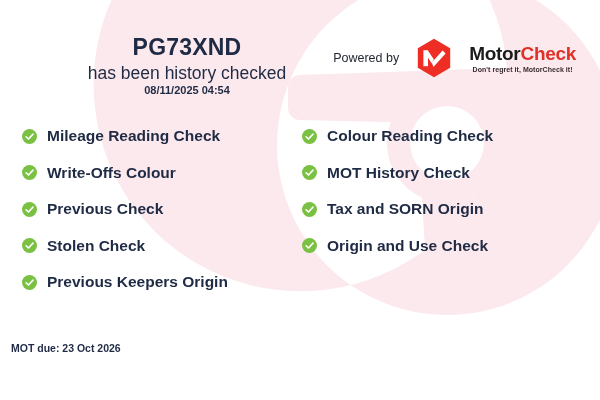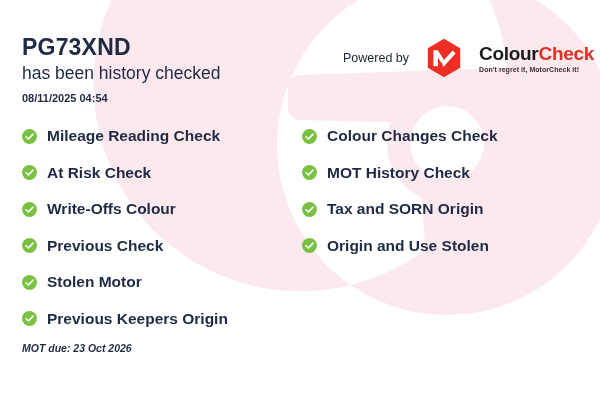--- a/index.html
+++ b/index.html
@@ -12,20 +12,21 @@
     background: #ffffff;
     font-family: "Liberation Sans", sans-serif;
     overflow: hidden;
   }
   #card {
     position: relative;
     width: 600px;
     height: 400px;
     background: #ffffff;
     overflow: hidden;
+    text-align: center;
   }
 
   
   #watermark {
     position: absolute;
     left: 0;
     top: 0;
     width: 600px;
     height: 400px;
     pointer-events: none;
@@ -51,28 +52,27 @@
     font-weight: normal;
     color: #1f2a44;
     line-height: 1.2;
     margin-top: 3px;
     white-space: nowrap;
   }
   #timestamp {
     font-size: 11px;
     font-weight: bold;
     color: #1f2a44;
-    margin-top: 8px;
     white-space: nowrap;
   }
 
   
   #brand {
     position: absolute;
-    right: 6px;
+    right: 24px;
     top: 38px;
     display: flex;
     align-items: center;
     gap: 17px;
   }
   #powered-by {
     font-size: 12.5px;
     color: #1c2330;
     white-space: nowrap;
   }
@@ -129,27 +129,26 @@
   .check-label {
     font-size: 15.5px;
     font-weight: bold;
     color: #1f2a44;
     white-space: nowrap;
   }
 
   
   #footer {
     position: absolute;
-    left: 22px;
+    left: 11px;
     top: 342px;
     font-size: 10.5px;
     font-weight: bold;
     color: #1f2a44;
     white-space: nowrap;
-    font-style: italic;
   }
 </style>
 </head>
 <body>
 
 <div id="card">
 
   <svg id="watermark" viewBox="0 0 600 400" xmlns="http://www.w3.org/2000/svg" aria-hidden="true">
     <g fill="#fbe9ed">
 
@@ -194,101 +193,94 @@
 
     <svg id="brand-hex" viewBox="0 0 36 40" xmlns="http://www.w3.org/2000/svg" aria-hidden="true">
       <path d="M18 0.8 L34.2 10.2 L34.2 29.8 L18 39.2 L1.8 29.8 L1.8 10.2 Z" fill="#ee2d24"></path>
       <path d="M7.4 28.2 L7.4 12.4 L12.0 12.4 L12.0 28.2 Z" fill="#ffffff"></path>
       <path d="M7.4 12.4 L11.9 12.4 L17.9 21.6 L15.6 25.2 Z" fill="#ffffff"></path>
       <path d="M15.8 24.6 L26.6 12.6 L29.6 15.4 L17.4 29.0 Z" fill="#ffffff"></path>
     </svg>
 
     <div id="wordmark">
       <div id="wordmark-main">
-        <span class="wm-motor">Colour</span><span class="wm-check">Check</span>
+        <span class="wm-motor">Motor</span><span class="wm-check">Check</span>
       </div>
       <div id="wordmark-tagline">Don't regret it, MotorCheck it!</div>
     </div>
   </div>
 
   <div id="checks">
 
     <div class="check-col">
       <div class="check-item">
         <svg class="check-icon" viewBox="0 0 20 20" xmlns="http://www.w3.org/2000/svg">
             <circle cx="10" cy="10" r="10" fill="#7ac143"></circle>
             <path d="M5.4 10.3 L8.6 13.4 L14.7 6.8" fill="none" stroke="#ffffff" stroke-width="2.1" stroke-linecap="round" stroke-linejoin="round"></path>
           </svg>
         <span class="check-label">Mileage Reading Check</span>
       </div>
       <div class="check-item">
         <svg class="check-icon" viewBox="0 0 20 20" xmlns="http://www.w3.org/2000/svg">
             <circle cx="10" cy="10" r="10" fill="#7ac143"></circle>
             <path d="M5.4 10.3 L8.6 13.4 L14.7 6.8" fill="none" stroke="#ffffff" stroke-width="2.1" stroke-linecap="round" stroke-linejoin="round"></path>
           </svg>
-        <span class="check-label">At Risk Check</span>
-      </div>
-      <div class="check-item">
-        <svg class="check-icon" viewBox="0 0 20 20" xmlns="http://www.w3.org/2000/svg">
-            <circle cx="10" cy="10" r="10" fill="#7ac143"></circle>
-            <path d="M5.4 10.3 L8.6 13.4 L14.7 6.8" fill="none" stroke="#ffffff" stroke-width="2.1" stroke-linecap="round" stroke-linejoin="round"></path>
-          </svg>
         <span class="check-label">Write-Offs Colour</span>
       </div>
       <div class="check-item">
         <svg class="check-icon" viewBox="0 0 20 20" xmlns="http://www.w3.org/2000/svg">
             <circle cx="10" cy="10" r="10" fill="#7ac143"></circle>
             <path d="M5.4 10.3 L8.6 13.4 L14.7 6.8" fill="none" stroke="#ffffff" stroke-width="2.1" stroke-linecap="round" stroke-linejoin="round"></path>
           </svg>
         <span class="check-label">Previous Check</span>
       </div>
       <div class="check-item">
         <svg class="check-icon" viewBox="0 0 20 20" xmlns="http://www.w3.org/2000/svg">
             <circle cx="10" cy="10" r="10" fill="#7ac143"></circle>
             <path d="M5.4 10.3 L8.6 13.4 L14.7 6.8" fill="none" stroke="#ffffff" stroke-width="2.1" stroke-linecap="round" stroke-linejoin="round"></path>
           </svg>
-        <span class="check-label">Stolen Motor</span>
+        <span class="check-label">Stolen Check</span>
       </div>
       <div class="check-item">
         <svg class="check-icon" viewBox="0 0 20 20" xmlns="http://www.w3.org/2000/svg">
             <circle cx="10" cy="10" r="10" fill="#7ac143"></circle>
             <path d="M5.4 10.3 L8.6 13.4 L14.7 6.8" fill="none" stroke="#ffffff" stroke-width="2.1" stroke-linecap="round" stroke-linejoin="round"></path>
           </svg>
         <span class="check-label">Previous Keepers Origin</span>
       </div>
     </div>
 
     <div class="check-col">
       <div class="check-item">
         <svg class="check-icon" viewBox="0 0 20 20" xmlns="http://www.w3.org/2000/svg">
             <circle cx="10" cy="10" r="10" fill="#7ac143"></circle>
             <path d="M5.4 10.3 L8.6 13.4 L14.7 6.8" fill="none" stroke="#ffffff" stroke-width="2.1" stroke-linecap="round" stroke-linejoin="round"></path>
           </svg>
-        <span class="check-label">Colour Changes Check</span>
+        <span class="check-label">Colour Reading Check</span>
       </div>
       <div class="check-item">
         <svg class="check-icon" viewBox="0 0 20 20" xmlns="http://www.w3.org/2000/svg">
             <circle cx="10" cy="10" r="10" fill="#7ac143"></circle>
             <path d="M5.4 10.3 L8.6 13.4 L14.7 6.8" fill="none" stroke="#ffffff" stroke-width="2.1" stroke-linecap="round" stroke-linejoin="round"></path>
           </svg>
         <span class="check-label">MOT History Check</span>
       </div>
       <div class="check-item">
         <svg class="check-icon" viewBox="0 0 20 20" xmlns="http://www.w3.org/2000/svg">
             <circle cx="10" cy="10" r="10" fill="#7ac143"></circle>
             <path d="M5.4 10.3 L8.6 13.4 L14.7 6.8" fill="none" stroke="#ffffff" stroke-width="2.1" stroke-linecap="round" stroke-linejoin="round"></path>
           </svg>
         <span class="check-label">Tax and SORN Origin</span>
       </div>
       <div class="check-item">
         <svg class="check-icon" viewBox="0 0 20 20" xmlns="http://www.w3.org/2000/svg">
             <circle cx="10" cy="10" r="10" fill="#7ac143"></circle>
             <path d="M5.4 10.3 L8.6 13.4 L14.7 6.8" fill="none" stroke="#ffffff" stroke-width="2.1" stroke-linecap="round" stroke-linejoin="round"></path>
           </svg>
-        <span class="check-label">Origin and Use Stolen</span>
+        <span class="check-label">Origin and Use Check</span>
       </div>
     </div>
 
   </div>
 
   <div id="footer">MOT due: 23 Oct 2026</div>
 
 </div>
 
 </body></html>

